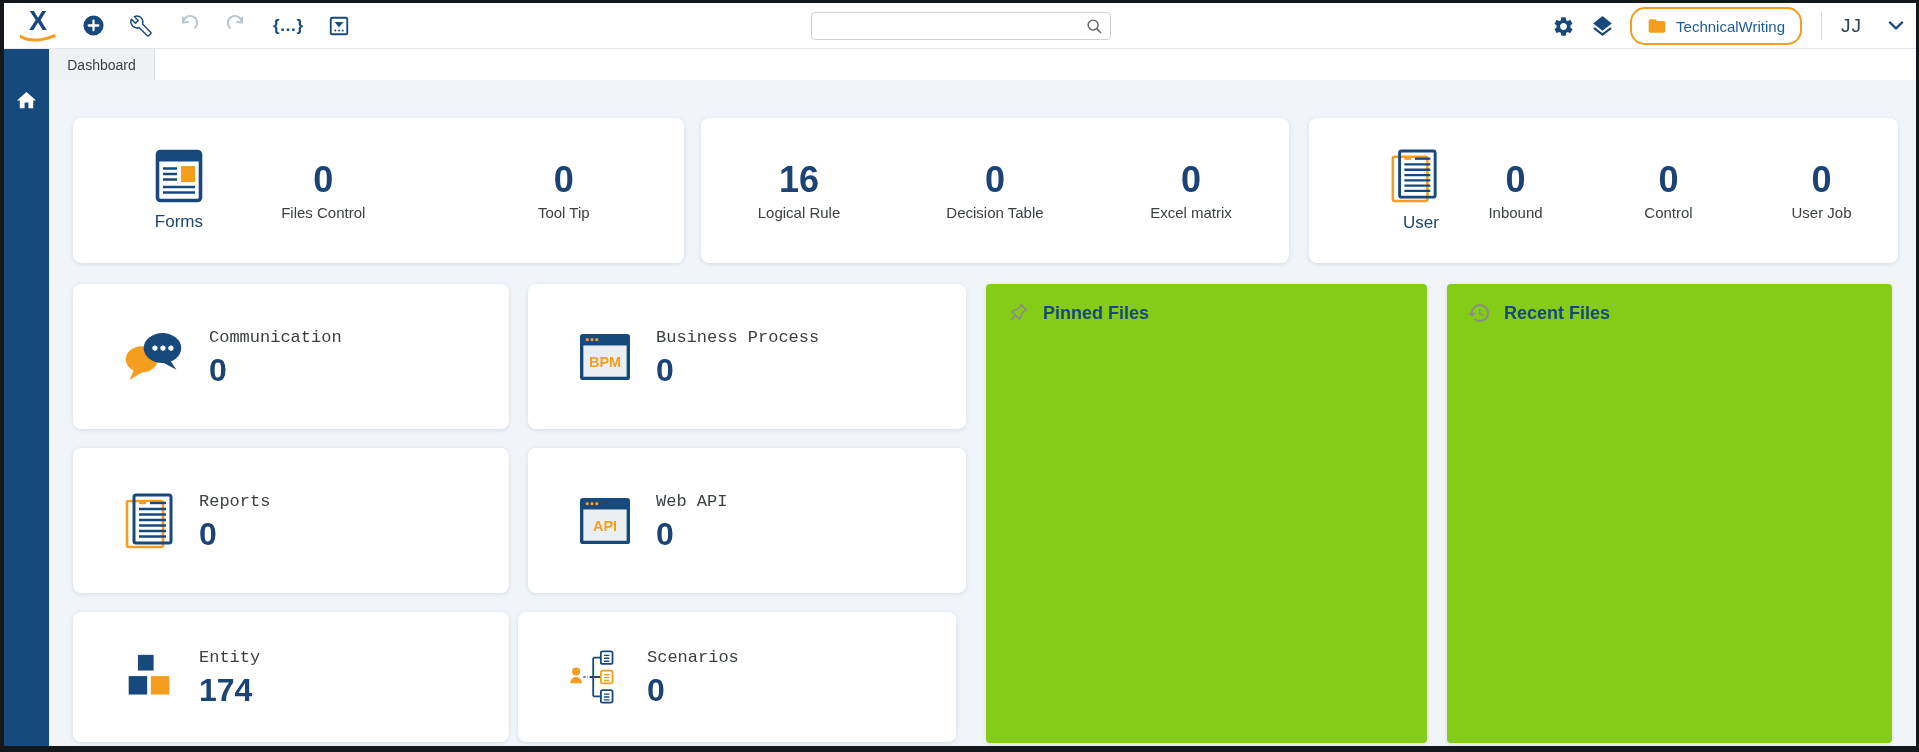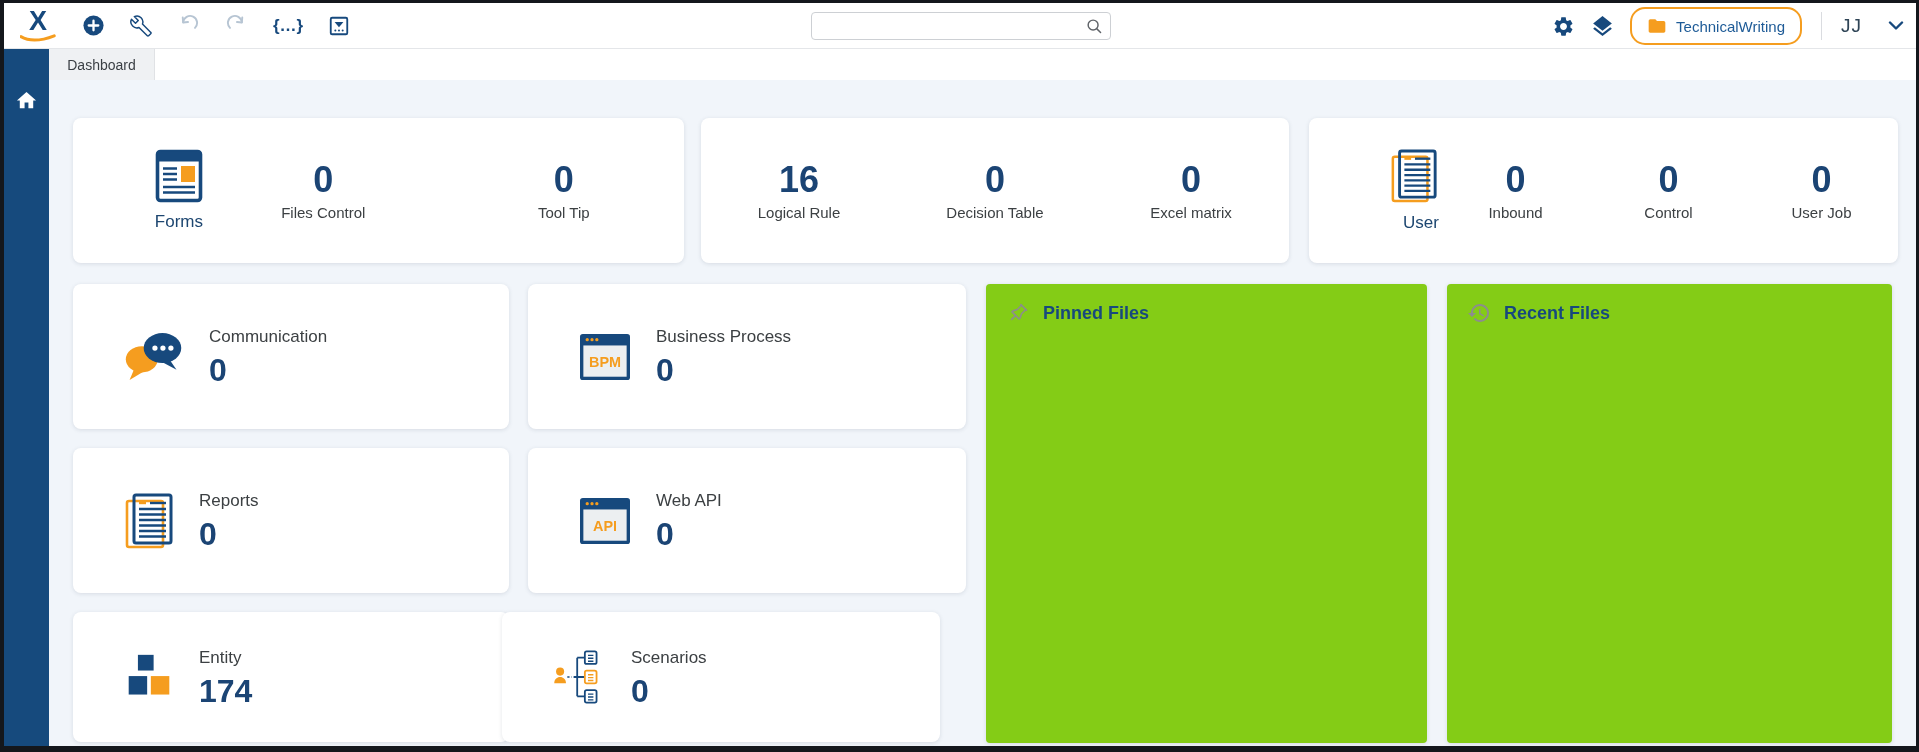--- a/index.html
+++ b/index.html
@@ -40,21 +40,21 @@
   .stat-iconblock{width:130px;display:flex;flex-direction:column;align-items:flex-end;gap:9px;padding-left:0;}
   .stat-iconblock .cat-name{font-size:17px;font-weight:500;color:#1d4670;}
   .stat-cols{flex:1;display:flex;}
   .stat-col{flex:1;display:flex;flex-direction:column;align-items:center;}
   .stat-num{font-size:36px;font-weight:700;color:var(--navy-dark);line-height:38px;}
   .stat-label{font-size:15px;color:var(--title-gray);margin-top:5px;}
 
   
   .tile-card{display:flex;align-items:center;padding-left:50px;gap:24px;}
   .tile-text{display:flex;flex-direction:column;}
-  .tile-title{font-size:17px;color:var(--title-gray);}
+  .tile-title{font-size:17px;color:var(--title-gray);font-family:Liberation Mono, monospace;}
   .tile-value{font-size:32px;font-weight:700;color:var(--navy-dark);margin-top:7px;line-height:32px;}
 
   
   .panel-head{display:flex;align-items:center;gap:13px;}
   .panel-title{font-size:18px;font-weight:700;color:var(--navy);}
 
   .fill-navy{fill:var(--navy);}
   .stroke-navy{stroke:var(--navy);fill:none;}
   .fill-orange{fill:var(--orange);}
   .stroke-orange{stroke:var(--orange);fill:none;}
@@ -301,21 +301,21 @@
         <rect x="16" y="2" width="17" height="17" class="fill-navy"></rect>
         <rect x="6" y="25" width="20" height="20" class="fill-navy"></rect>
         <rect x="30" y="25" width="20" height="20" class="fill-orange"></rect>
       </svg>
       <div class="tile-text">
         <span class="tile-title">Entity</span>
         <span class="tile-value">174</span>
       </div>
     </div>
 
-    <div class="card tile-card" style="left:453px;top:532px;width:438px;height:130px;gap:25px;">
+    <div class="card tile-card" style="left:469px;top:532px;width:438px;height:130px;gap:25px;">
       <svg viewBox="0 0 60 60" width="54" height="54">
         <circle cx="9" cy="24" r="4.5" class="fill-orange"></circle>
         <path d="M2.5 37c0-4.5 3-7 6.5-7s6.5 2.5 6.5 7z" class="fill-orange"></path>
         <path d="M17 30h5" class="stroke-navy" stroke-width="1.8" stroke-dasharray="2.5 2"></path>
         <path d="M24 30h4M28 8.5v43M28 8.5h8M28 30h8M28 51.5h8" class="stroke-navy" stroke-width="2"></path>
         <g fill="#fff" stroke-width="2">
           <rect x="36.5" y="1.5" width="13" height="14" rx="2" class="stroke-navy" fill="#fff"></rect>
           <rect x="36.5" y="23" width="13" height="14" rx="2" class="stroke-orange" fill="#fff"></rect>
           <rect x="36.5" y="44.5" width="13" height="14" rx="2" class="stroke-navy" fill="#fff"></rect>
         </g>

